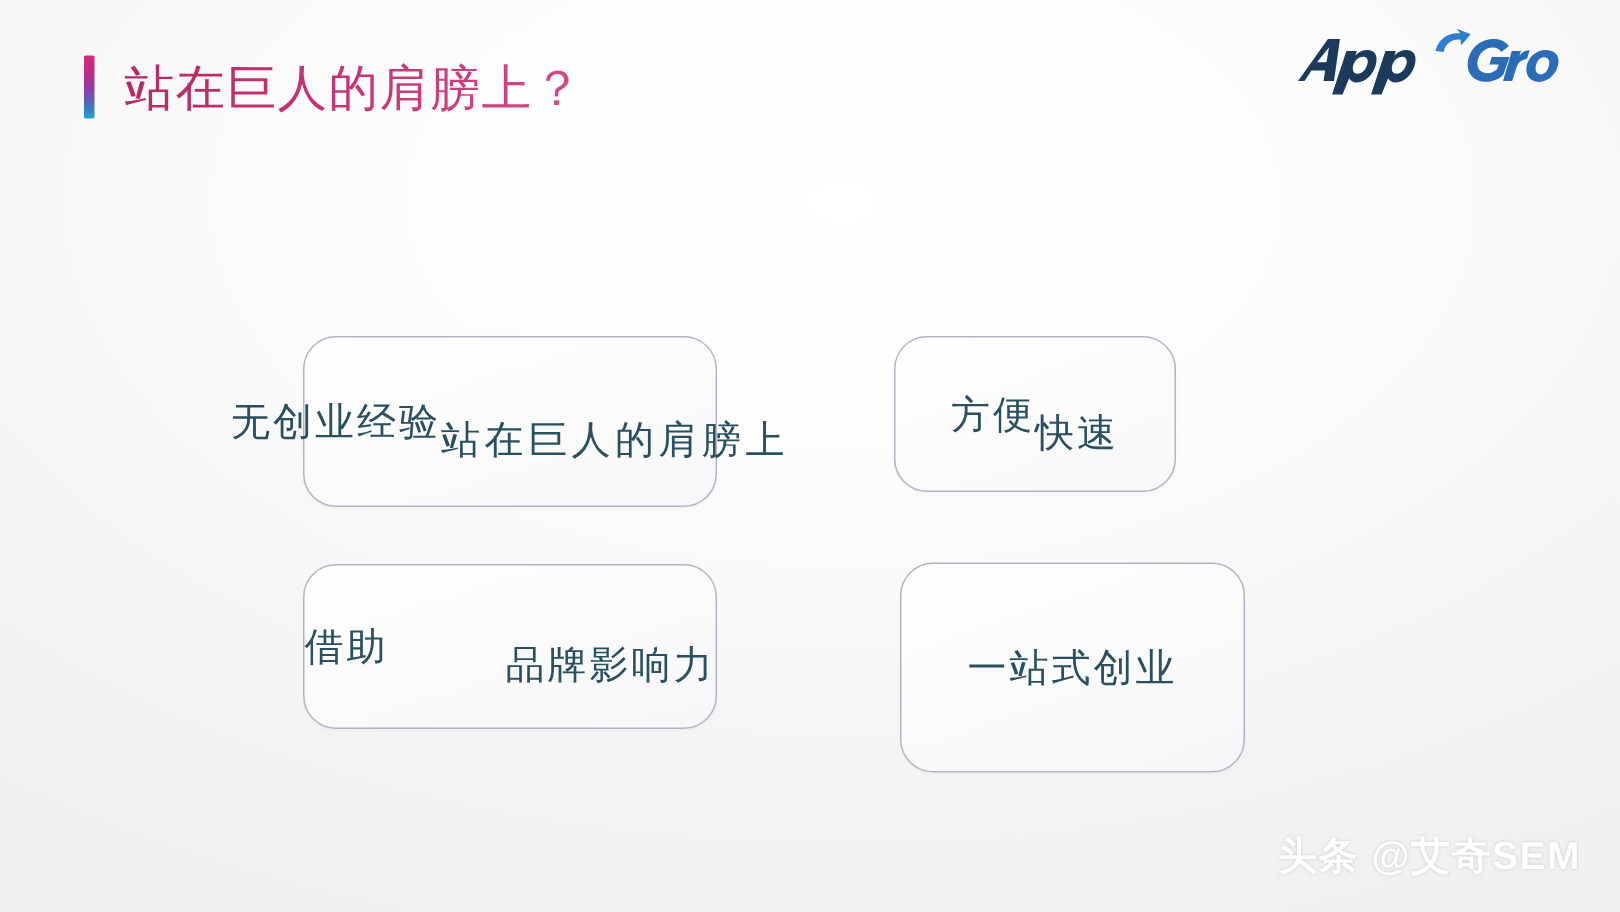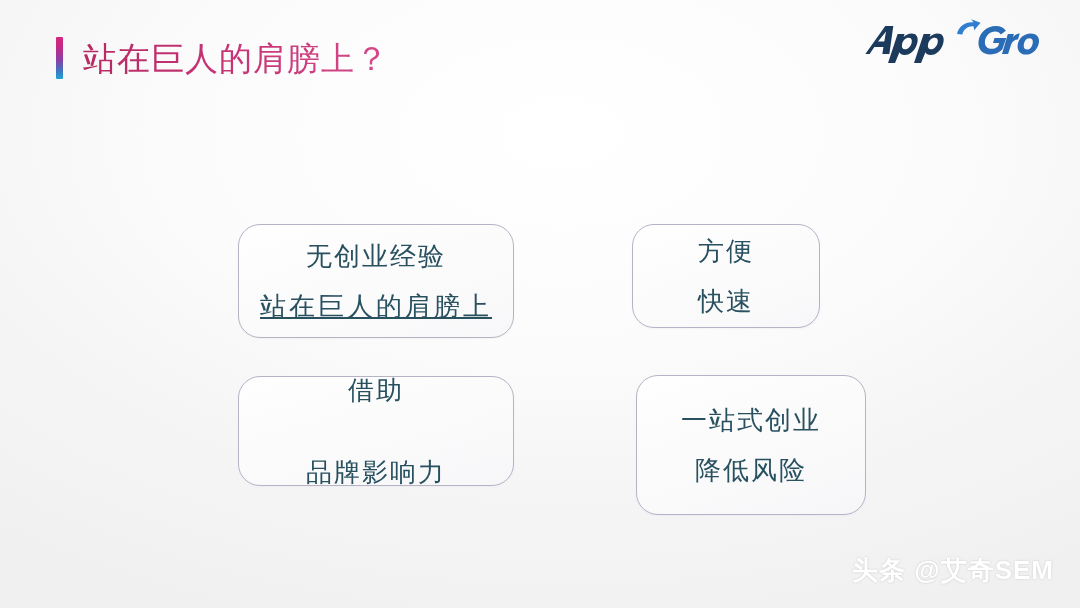--- a/index.html
+++ b/index.html
@@ -84,44 +84,43 @@
     height: 608px;
   }
 
   .card {
     position: absolute;
     box-sizing: border-box;
     border: 1.6px solid #b6b3c6;
     border-radius: 22px;
     background: linear-gradient(160deg, rgba(255,255,255,0.92) 0%, rgba(247,247,249,0.85) 100%);
     display: flex;
-    flex-direction: column;
+    flex-direction: row;
     align-items: center;
     justify-content: center;
     color: #28505f;
     box-shadow: 0 1px 2px rgba(120,120,140,0.06);
-    margin-left: 36px;
   }
 
   .card .line {
     font-size: 26px;
     line-height: 1;
     letter-spacing: 2px;
     white-space: nowrap;
     color: #28505f;
   }
   .card .line + .line { margin-top: 24px; }
 
   
   .card-1 { left: 202px; top: 224px; width: 276px; height: 114px; }
   .card-2 { left: 596px; top: 224px; width: 188px; height: 104px; }
   .card-3 { left: 202px; top: 376px; width: 276px; height: 110px; justify-content: space-between; }
   .card-4 { left: 600px; top: 375px; width: 230px; height: 140px; justify-content: center; }
 
-  .card-1 .line:nth-child(2) { letter-spacing: 3px; text-decoration: underline; }
+  .card-1 .line:nth-child(2) { letter-spacing: 3px; }
 
   
   .watermark {
     position: absolute;
     right: 26px;
     bottom: 20px;
     font-size: 26px;
     font-weight: 700;
     color: #ffffff;
     letter-spacing: 1px;
@@ -187,20 +186,19 @@
       <div class="line">快速</div>
     </div>
 
     <div class="card card-3">
       <div class="line">借助</div>
       <div class="line">品牌影响力</div>
     </div>
 
     <div class="card card-4">
       <div class="line">一站式创业</div>
-      <div class="line">降低风险</div>
     </div>
 
   </div>
 
   <div class="watermark">头条 @艾奇SEM</div>
 
 </div>
 
 </body></html>

